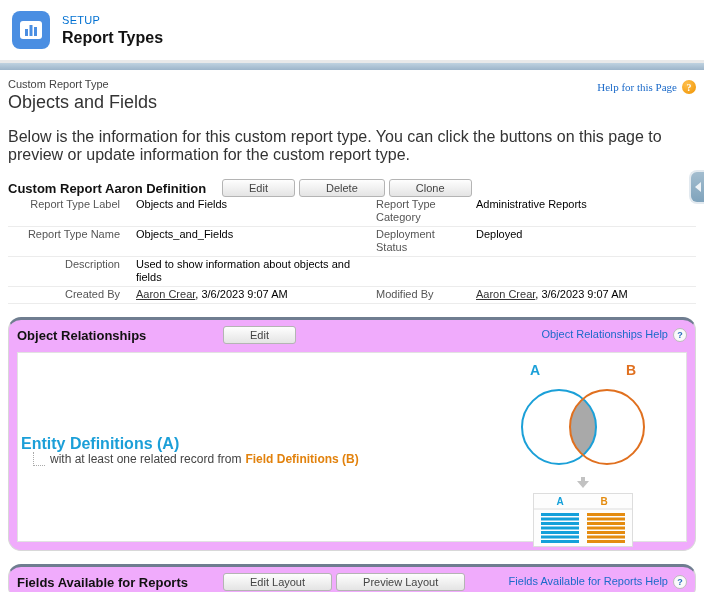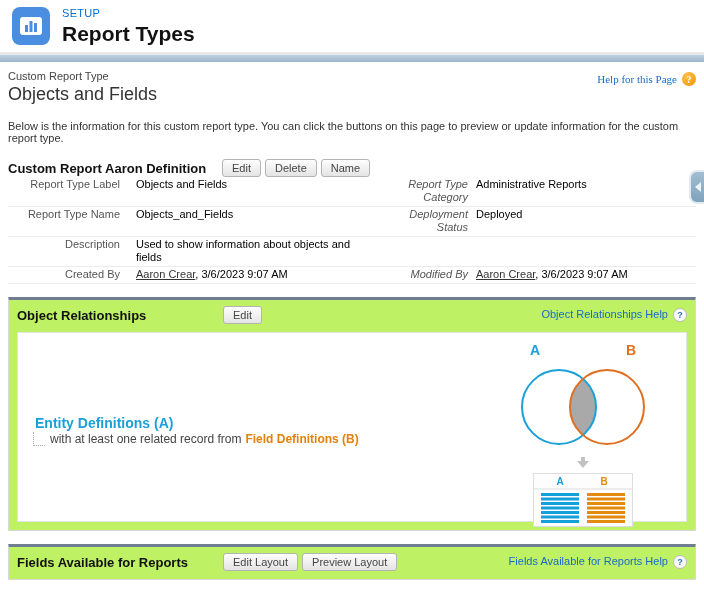--- a/index.html
+++ b/index.html
@@ -3,65 +3,65 @@
 <meta charset="utf-8">
 <style>
   * { box-sizing: border-box; margin: 0; padding: 0; }
   body {
     width: 704px; height: 592px; margin: 0;
     font-family: "Liberation Sans", sans-serif;
     font-size: 11px; color: #333; background: #fff;
     position: relative; overflow: hidden;
   }
   
-  .gheader { display: flex; align-items: center; gap: 12px; padding: 10px 12px; height: 52px; background: #fff; }
+  .gheader { display: flex; align-items: center; gap: 12px; padding: 10px 12px; height: 60px; background: #fff; }
   .app-icon { width: 38px; height: 38px; border-radius: 8px; background: #4a8ee2; display: flex; align-items: center; justify-content: center; flex: 0 0 auto; }
   .gh-text .eyebrow { color: #0070d2; font-size: 11px; margin-bottom: 3px; letter-spacing: .3px; }
-  .gh-text .gtitle { font-size: 21px; font-weight: 700; color: #121212; }
+  .gh-text .gtitle { font-size: 16px; font-weight: 700; color: #121212; }
   .band { height: 10px; background: linear-gradient(#bfd2e0, #9db5ca); border-top: 3px solid #e9e9e9; }
 
   
   .content { padding: 8px 8px 0; position: relative; }
   .breadcrumb { font-size: 11px; color: #444; }
   .page-title { font-size: 18px; color: #333; margin-top: 2px; font-weight: 400; }
   .help-row { position: absolute; right: 8px; top: 10px; display: flex; align-items: center; gap: 5px; font-family: Liberation Serif, serif; }
   .help-link { color: #1b6ac9; font-size: 11px; text-decoration: none; cursor: pointer; }
   .badge-orange { width: 14px; height: 14px; border-radius: 50%; background: radial-gradient(circle at 35% 30%, #ffc04d, #ef9200); color: #fff; font-size: 10px; font-weight: 700; display: flex; align-items: center; justify-content: center; }
-  .intro { margin-top: 15px; font-size: 11px; color: #333; }
+  .intro { margin-top: 15px; font-size: 16px; color: #333; }
 
   
   .btns { display: flex; gap: 4px; }
-  .btn { font-size: 11px; color: #444; padding: 2px 9px; border: 1px solid #b4b4b4; border-radius: 3px; background: linear-gradient(#fefefe, #e4e4e4); cursor: pointer; font-family: inherit; }
+  .btn { font-size: 11px; color: #444; padding: 2px 26px; border: 1px solid #b4b4b4; border-radius: 3px; background: linear-gradient(#fefefe, #e4e4e4); cursor: pointer; font-family: inherit; }
 
   
   .def-section { margin-top: 15px; }
   .sec-head { display: flex; align-items: center; }
   .sec-title { font-size: 13px; font-weight: 700; color: #111; }
   .def-section .sec-title { width: 214px; }
   .def-rows { margin-top: 0; }
   .def-row { display: flex; border-bottom: 1px solid #ececec; padding: 1px 0 2px; line-height: 13px; }
   .fl  { width: 128px; padding-right: 16px; text-align: right; color: #555; }
   .fv  { width: 240px; color: #000; }
-  .fl2 { width: 100px; padding-right: 8px; text-align: right; color: #555; font-style: italic; }
+  .fl2 { width: 100px; padding-right: 8px; color: #555; }
   .fv2 { flex: 1; color: #000; }
   .ulink { color: #333; text-decoration: underline; cursor: pointer; }
 
   
   .sidebar-tab { position: absolute; right: 0; top: 170px; width: 15px; height: 34px; background: linear-gradient(#a3bdcf, #7fa3bc); border: 2px solid #e2e9ef; border-right: none; border-radius: 8px 0 0 8px; display: flex; align-items: center; justify-content: center; cursor: pointer; }
   .tri-left { width: 0; height: 0; border-top: 5px solid transparent; border-bottom: 5px solid transparent; border-right: 6px solid #eef3f7; }
 
   
-  .box { margin-top: 13px; border: 1px solid #d8d8d8; border-top: 3px solid #6f7d90; border-radius: 1px; padding: 6px 8px 8px; background: #bef264; }
+  .box { margin-top: 13px; border: 1px solid #d8d8d8; border-top: 3px solid #6f7d90; border-radius: 13px; padding: 6px 8px 8px; background: #f0abfc; }
   .box .sec-title { width: 206px; }
   .box-help { margin-left: auto; display: flex; align-items: flex-start; gap: 5px; }
   .help-q { width: 14px; height: 14px; border-radius: 50%; border: 1px solid #bbb; background: #fafafa; color: #2a6fbd; font-size: 9px; font-weight: 700; display: flex; align-items: center; justify-content: center; cursor: pointer; }
 
   
   .rel-canvas { margin-top: 8px; border: 1px solid #e2e2e2; height: 190px; position: relative; background: #fff; }
-  .entity-a { position: absolute; left: 17px; top: 82px; color: #1b9fd8; font-weight: 700; font-size: 14px; }
+  .entity-a { position: absolute; left: 3px; top: 82px; color: #1b9fd8; font-weight: 700; font-size: 16px; }
   .rel-line { position: absolute; left: 15px; top: 99px; font-size: 12px; color: #444; display: flex; align-items: flex-end; }
   .tree { width: 12px; height: 14px; border-left: 1px dotted #aaa; border-bottom: 1px dotted #aaa; margin-right: 5px; }
   .entity-b { color: #e2820d; font-weight: 700; margin-left: 4px; cursor: pointer; }
   .graphic { position: absolute; top: 8px; right: 28px; width: 150px; display: flex; flex-direction: column; align-items: center; }
   .flow-arrow { margin: 4px 0 5px; }
   .flow-arrow .stem { width: 4px; height: 4px; background: #c2c2c2; margin: 0 auto; }
   .flow-arrow .head { width: 0; height: 0; border-left: 6px solid transparent; border-right: 6px solid transparent; border-top: 7px solid #c2c2c2; }
   .st-a { fill: #14a0da; } .st-b { fill: #e48b0f; }
 </style>
 </head>
@@ -95,21 +95,21 @@
   </div>
 
   <div class="intro">Below is the information for this custom report type. You can click the buttons on this page to preview or update information for the custom report type.</div>
 
   <div class="def-section">
     <div class="sec-head">
       <div class="sec-title">Custom Report Aaron Definition</div>
       <div class="btns">
         <button class="btn">Edit</button>
         <button class="btn">Delete</button>
-        <button class="btn">Name</button>
+        <button class="btn">Clone</button>
       </div>
     </div>
     <div class="def-rows">
       <div class="def-row">
         <div class="fl">Report Type Label</div>
         <div class="fv">Objects and Fields</div>
         <div class="fl2">Report Type Category</div>
         <div class="fv2">Administrative Reports</div>
       </div>
       <div class="def-row">

